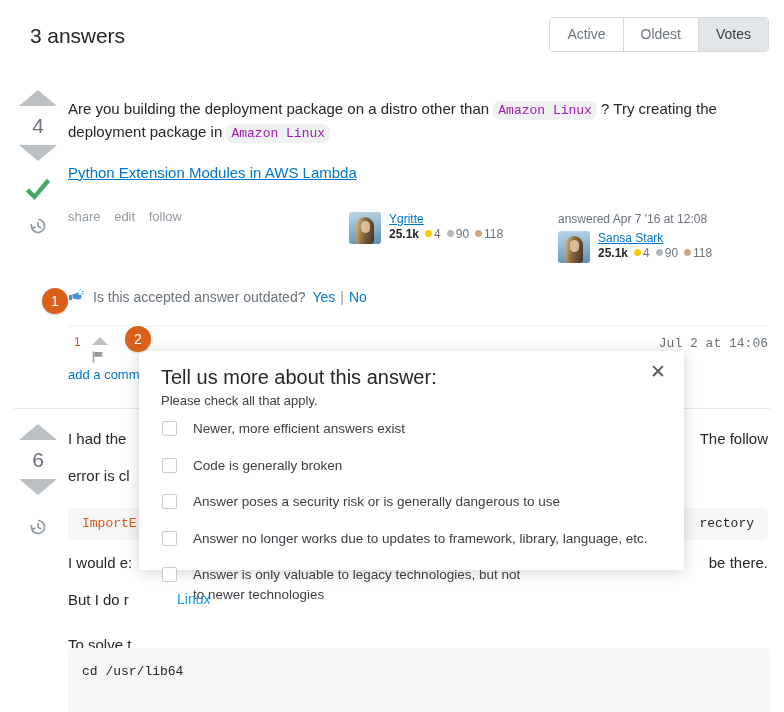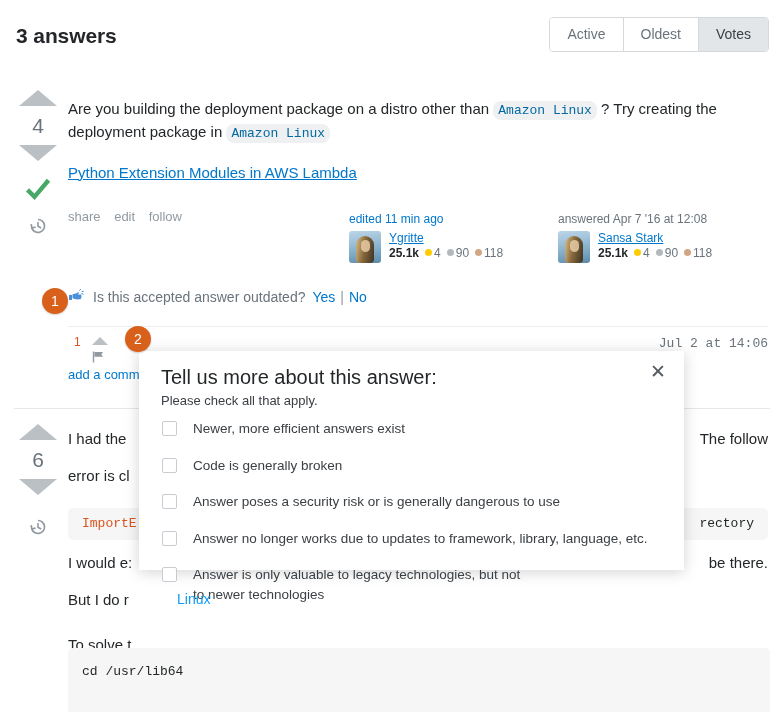--- a/index.html
+++ b/index.html
@@ -20,24 +20,24 @@
 
   
   .answers-header {
     position: absolute;
     top: 0; left: 0;
     width: 784px;
     height: 72px;
   }
   .answers-count {
     position: absolute;
-    left: 16px;
+    left: 30px;
     top: 24px;
     font-size: 21px;
-    font-weight: 700;
+    font-weight: 400;
     color: #242729;
     letter-spacing: -0.1px;
   }
   .tabs {
     position: absolute;
     right: 15px;
     top: 17px;
     display: flex;
     border: 1px solid #d6d9dc;
     border-radius: 4px;
@@ -117,21 +117,21 @@
     line-height: 1.52;
     color: #242729;
   }
   .post-body p { margin: 0 0 14px 0; }
   code.inline {
     font-family: "Liberation Mono", monospace;
     font-size: 13px;
     background: #eff0f1;
     padding: 2px 5px;
     border-radius: 8px;
-    color: #0369a1;
+    color: #a21caf;
     white-space: nowrap;
   }
   a.link { color: #0077cc; text-decoration: none; }
   a.link.ul { text-decoration: underline; }
 
   pre.codeblock {
     background: #f6f6f6;
     border-radius: 5px;
     padding: 12px 12px 12px 14px;
     margin: 0;
@@ -386,21 +386,20 @@
     <p style="margin-top:18px;"><a class="link ul" href="#">Python Extension Modules in AWS Lambda</a></p>
   </div>
 
   <div class="post-actions" style="top:123px;">
     <span>share</span>
     <span>edit</span>
     <span>follow</span>
   </div>
 
   <div class="usercard" style="left:349px; top:126px;">
-    <span class="when edited">edited 11 min ago</span>
     <div class="row">
       <div class="avatar">
           <div class="hair"></div>
           <div class="face"></div>
         </div>
       <div>
         <a class="uname" href="#">Ygritte</a>
         <div>
           <span class="urep">25.1k</span><span class="badge-dot b-gold"></span><span class="bcount">4</span><span class="badge-dot b-silver"></span><span class="bcount">90</span><span class="badge-dot b-bronze"></span><span class="bcount">118</span>
         </div>

